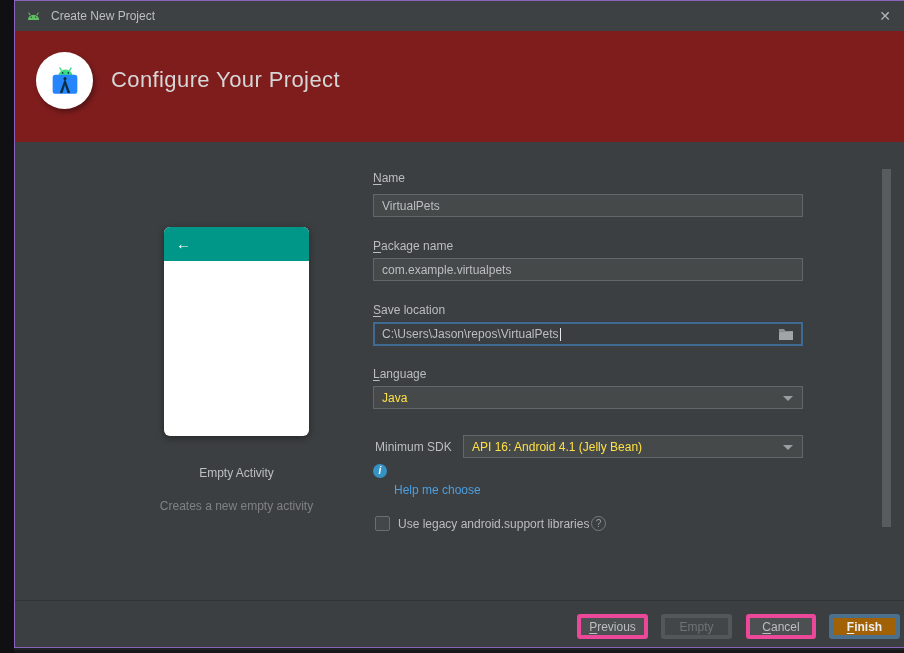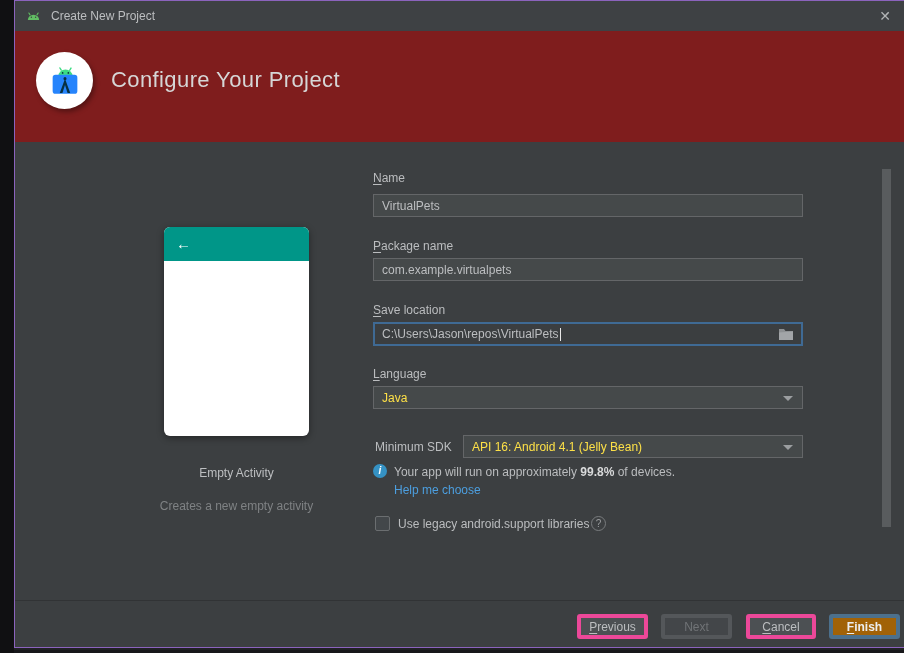--- a/index.html
+++ b/index.html
@@ -176,36 +176,35 @@
         <span class="combo-arrow"></span>
       </div>
 
       <div class="field-label" style="left:360px; top:298px;">Minimum SDK</div>
       <div class="combo" style="left:448px; top:293px; width:340px;">
         <span class="combo-text">API 16: Android 4.1 (Jelly Bean)</span>
         <span class="combo-arrow"></span>
       </div>
 
       <div class="info-icon">i</div>
-      <div class="sdk-note"><span>Your app will run on approximately </span><b>99.8%</b><span> of devices.</span></div>
       <div class="help-link">Help me choose</div>
 
       <div class="checkbox"></div>
       <div class="checkbox-label">Use legacy android.support libraries</div>
       <div class="help-circle">?</div>
 
       <div class="scroll-thumb"></div>
     </div>
 
     <div class="button-bar">
       <div class="btn btn-previous">
           <span><span class="mn">P</span><span>revious</span></span>
         </div>
       <div class="btn btn-next">
-          <span>Next</span>
+          <span>Empty</span>
         </div>
       <div class="btn btn-cancel">
           <span><span class="mn">C</span><span>ancel</span></span>
         </div>
       <div class="btn btn-finish">
           <span><span class="mn">F</span><span>inish</span></span>
         </div>
     </div>
 
   </div>

